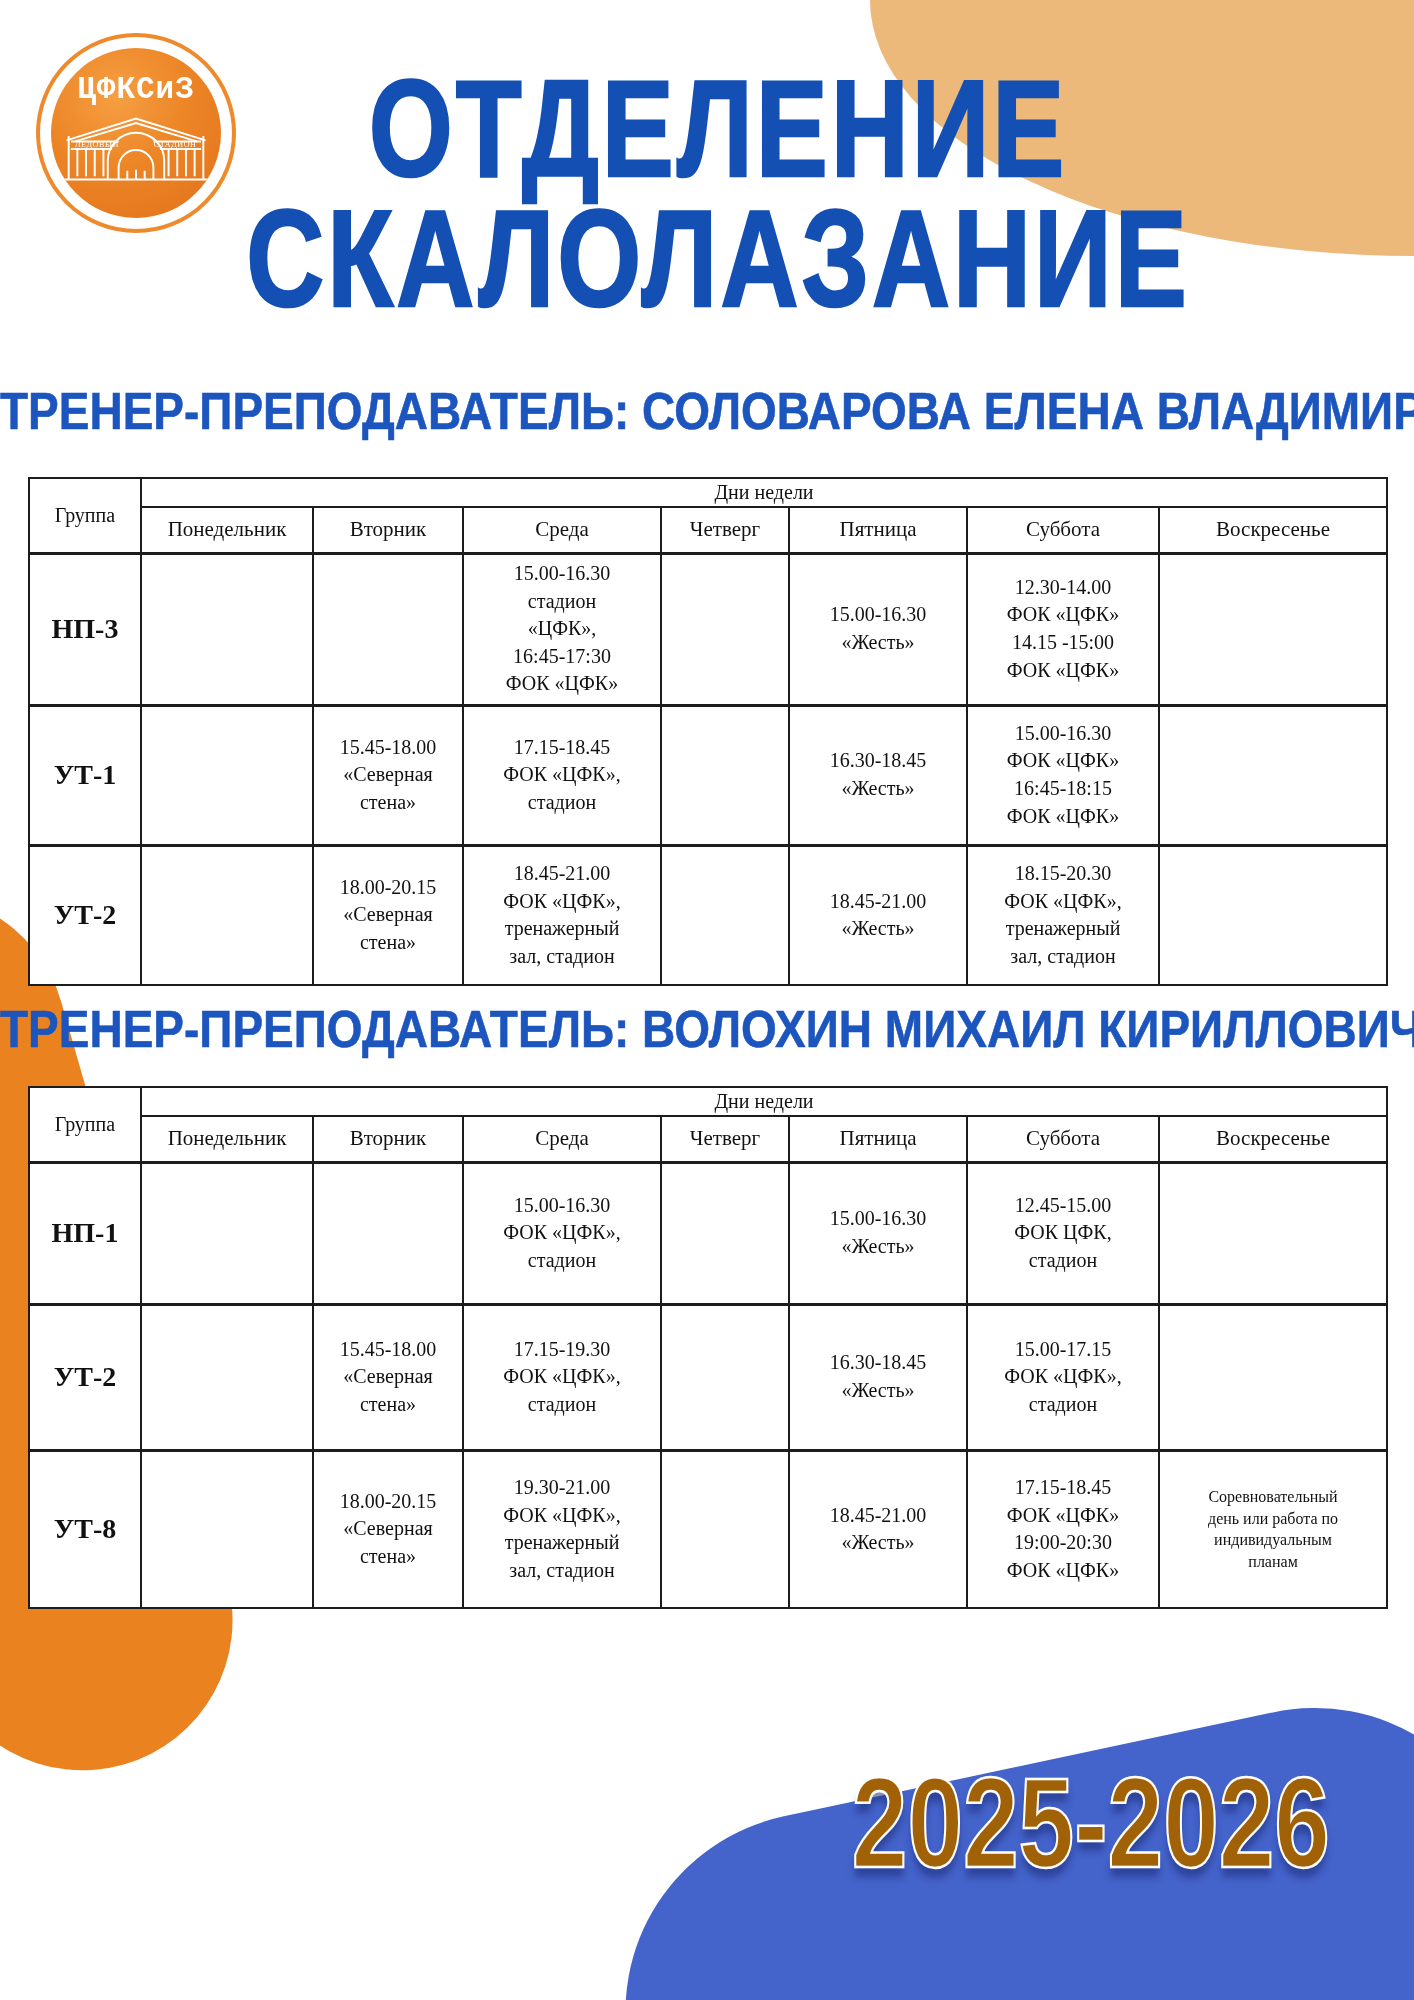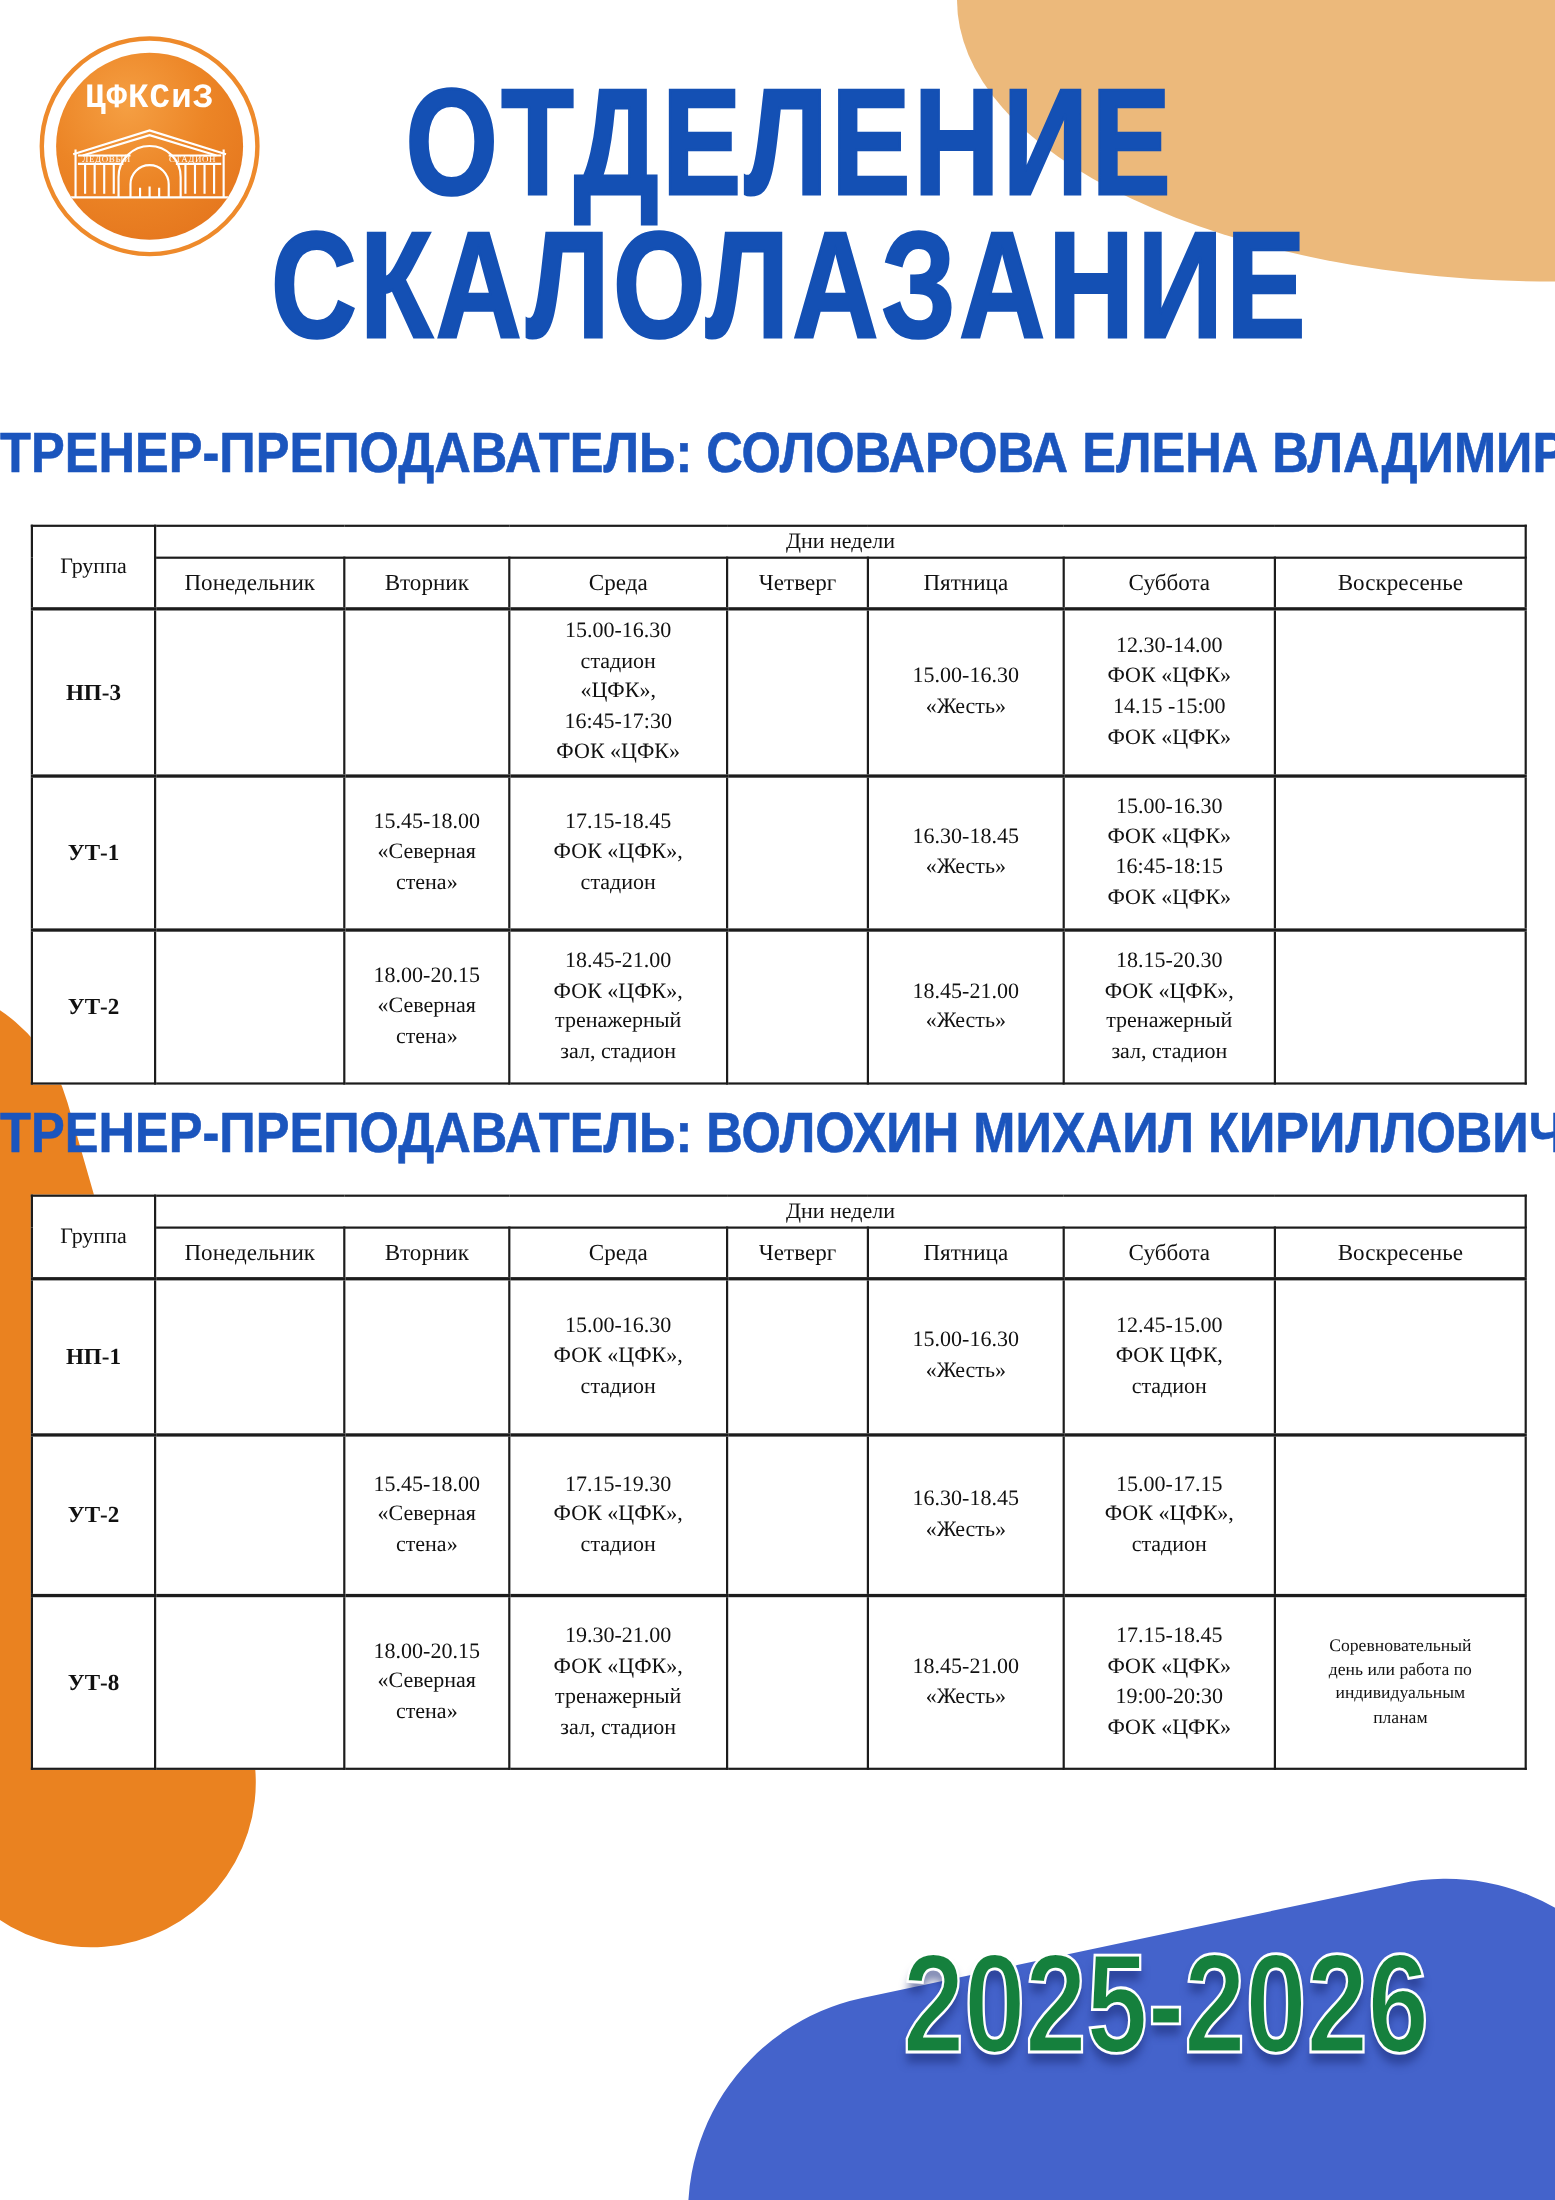--- a/index.html
+++ b/index.html
@@ -60,29 +60,29 @@
   }
   #table1{top:477px;}
   #table2{top:1086px;}
   .sched th,.sched td{
     border:2px solid #1c1c1c;text-align:center;vertical-align:middle;
     padding:2px 4px;box-sizing:border-box;
   }
   .sched tr.dr td{border-top-width:3px;}
   .sched tr.hr1 th{height:20px;font-size:20px;font-weight:normal;}
   .sched tr.hr2 th{height:46px;font-size:21px;font-weight:normal;margin-top:29px;}
-  .sched td.grp{font-size:21px;font-weight:bold;}
+  .sched td.grp{font-size:28px;font-weight:bold;}
   .sched td.cell{font-size:20px;line-height:1.38;white-space:pre-line;}
   .sched td.cell.small{font-size:16px;line-height:1.35;}
   tr.rh152{height:152px;} tr.rh140{height:140px;} tr.rh142{height:142px;}
   tr.rh146{height:146px;} tr.rh158{height:158px;}
   
   .season{
-    position:absolute;left:790px;top:1772px;width:540px;text-align:center;z-index:2;
-    color:#15803d;font-size:100px;font-weight:bold;line-height:100px;
+    position:absolute;left:790px;top:1772px;width:540px;text-align:right;z-index:2;
+    color:#a16207;font-size:100px;font-weight:bold;line-height:100px;
   }
   .season span{
     display:inline-block;transform:scaleY(1.28);-webkit-text-stroke:2px #fff;
     text-shadow:0 8px 7px rgba(28,44,118,0.55);
   }
 </style>
 </head>
 <body>
 
 <div class="blob blob-tan"></div>

